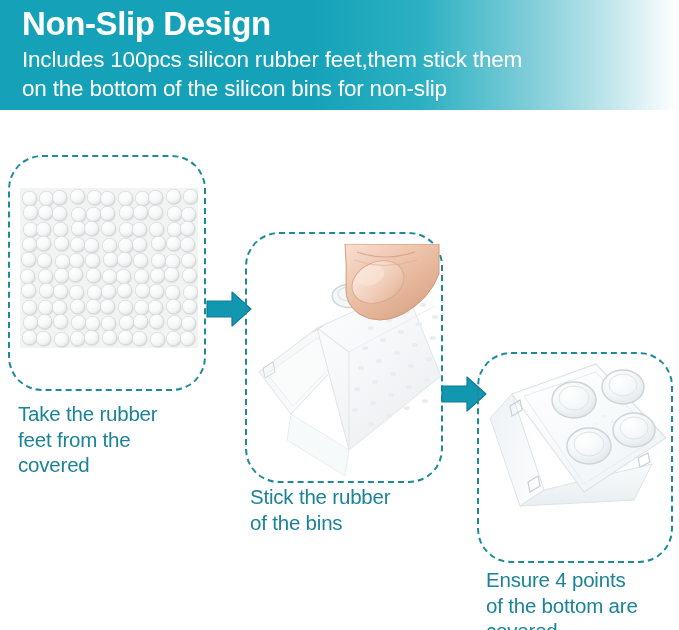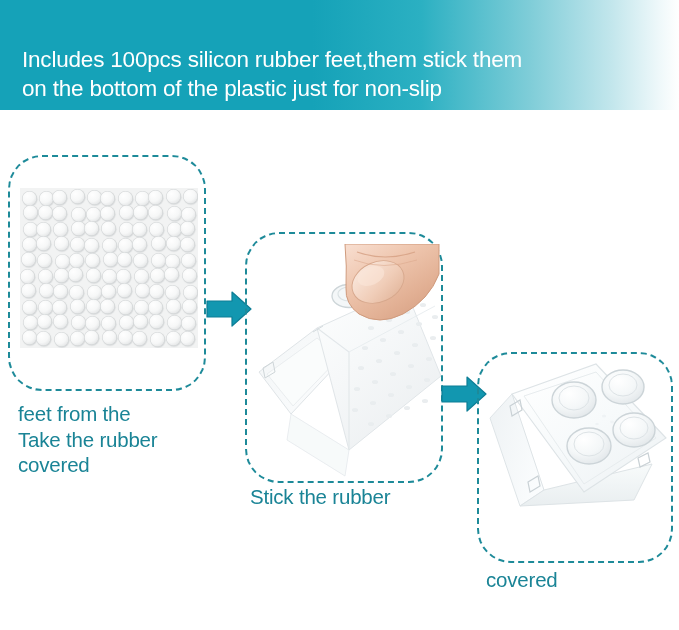--- a/index.html
+++ b/index.html
@@ -123,23 +123,24 @@
   }
 
   svg { display: block; }
 </style>
 </head>
 <body>
 
 <div class="page">
 
   <div class="header">
+    <div class="header-title">Non-Slip Design</div>
     <div class="header-sub">
       <span>Includes 100pcs silicon rubber feet,them stick them</span>
-      <span>on the bottom of the plastic just for non-slip</span>
+      <span>on the bottom of the silicon bins for non-slip</span>
     </div>
   </div>
 
   <div class="panel" id="panel-1"></div>
 
   <div class="photo" id="photo-sheet">
     <div class="dotgrid" id="dotgrid">
         <div class="rdot" style="left: 0.5px; top: 1.3px;"></div>
         <div class="rdot" style="left: 17.5359px; top: 0.854374px;"></div>
         <div class="rdot" style="left: 31.4541px; top: -0.0853381px;"></div>
@@ -247,22 +248,22 @@
         <div class="rdot" style="left: 81.3623px; top: 139.706px;"></div>
         <div class="rdot" style="left: 96.785px; top: 140.058px;"></div>
         <div class="rdot" style="left: 111.35px; top: 140.982px;"></div>
         <div class="rdot" style="left: 129.376px; top: 141.655px;"></div>
         <div class="rdot" style="left: 144.765px; top: 141.477px;"></div>
         <div class="rdot" style="left: 159.356px; top: 140.606px;"></div>
       </div>
   </div>
 
   <div class="caption" id="caption-1">
+    <span>Take the rubber</span>
     <span>feet from the</span>
-    <span>Take the rubber</span>
     <span>covered</span>
   </div>
 
   <div class="arrow" id="arrow-1">
     <svg width="48" height="38" viewBox="0 0 48 38">
       <polygon points="2,11 27,11 27,2 46,19 27,36 27,27 2,27" fill="#1297b0" stroke="#0d7e96" stroke-width="1.2" stroke-linejoin="round"></polygon>
     </svg>
   </div>
 
   <div class="panel" id="panel-2"></div>
@@ -353,20 +354,21 @@
         <path d="M104,8 Q132,18 162,8" fill="none" stroke="#d49f82" stroke-width="1.1" opacity="0.8"></path>
         <path d="M101,16 Q130,27 164,16" fill="none" stroke="#d9a68a" stroke-width="0.9" opacity="0.6"></path>
 
         <ellipse cx="118" cy="32" rx="14" ry="9" fill="#fbe7da" opacity="0.55" transform="rotate(-24 118 32)"></ellipse>
       </g>
     </svg>
   </div>
 
   <div class="caption" id="caption-2">
     <span>Stick the rubber</span>
+    <span>of the bins</span>
   </div>
 
   <div class="arrow" id="arrow-2">
     <svg width="48" height="38" viewBox="0 0 48 38">
       <polygon points="2,11 27,11 27,2 46,19 27,36 27,27 2,27" fill="#1297b0" stroke="#0d7e96" stroke-width="1.2" stroke-linejoin="round"></polygon>
     </svg>
   </div>
 
   <div class="panel" id="panel-3"></div>
 
@@ -419,16 +421,18 @@
       </g>
       <g fill="#eff3f5" opacity="0.9">
         <ellipse cx="120" cy="56" rx="2.2" ry="1.5"></ellipse>
         <ellipse cx="128" cy="62" rx="2" ry="1.4"></ellipse>
         <ellipse cx="113" cy="64" rx="1.8" ry="1.3"></ellipse>
       </g>
     </svg>
   </div>
 
   <div class="caption" id="caption-3">
+    <span>Ensure 4 points</span>
+    <span>of the bottom are</span>
     <span>covered</span>
   </div>
 
 </div>
 
 </body></html>

